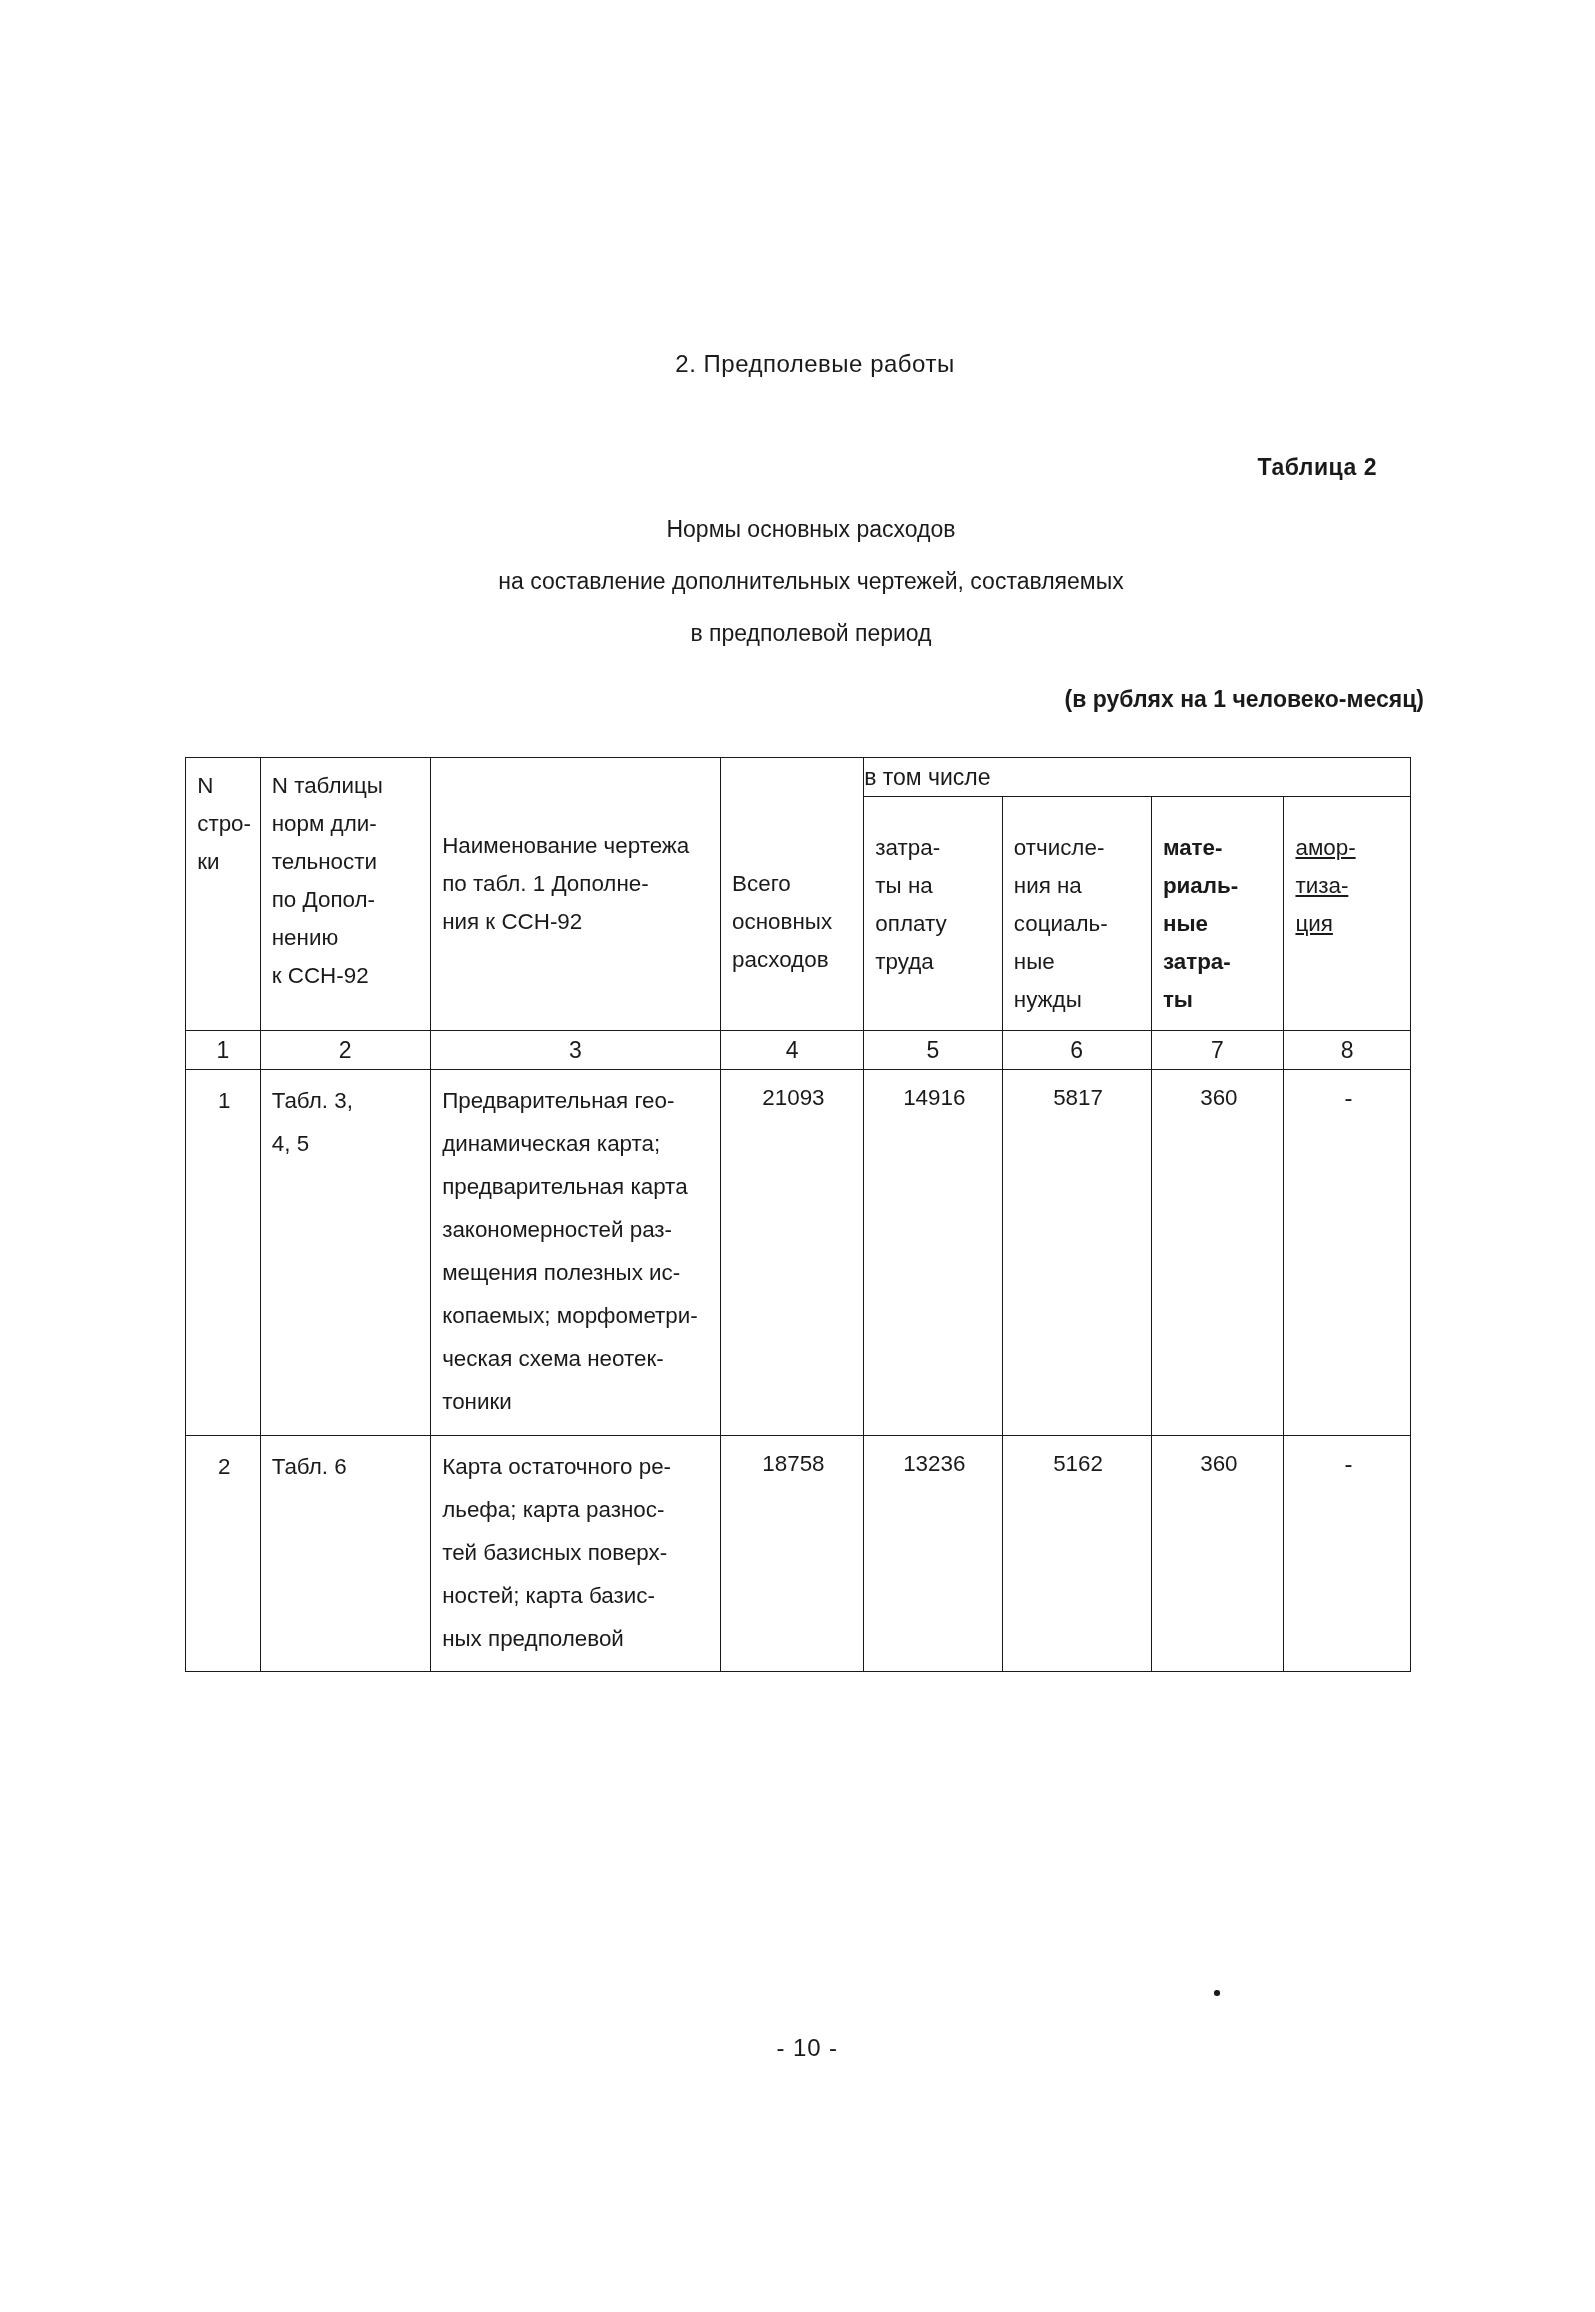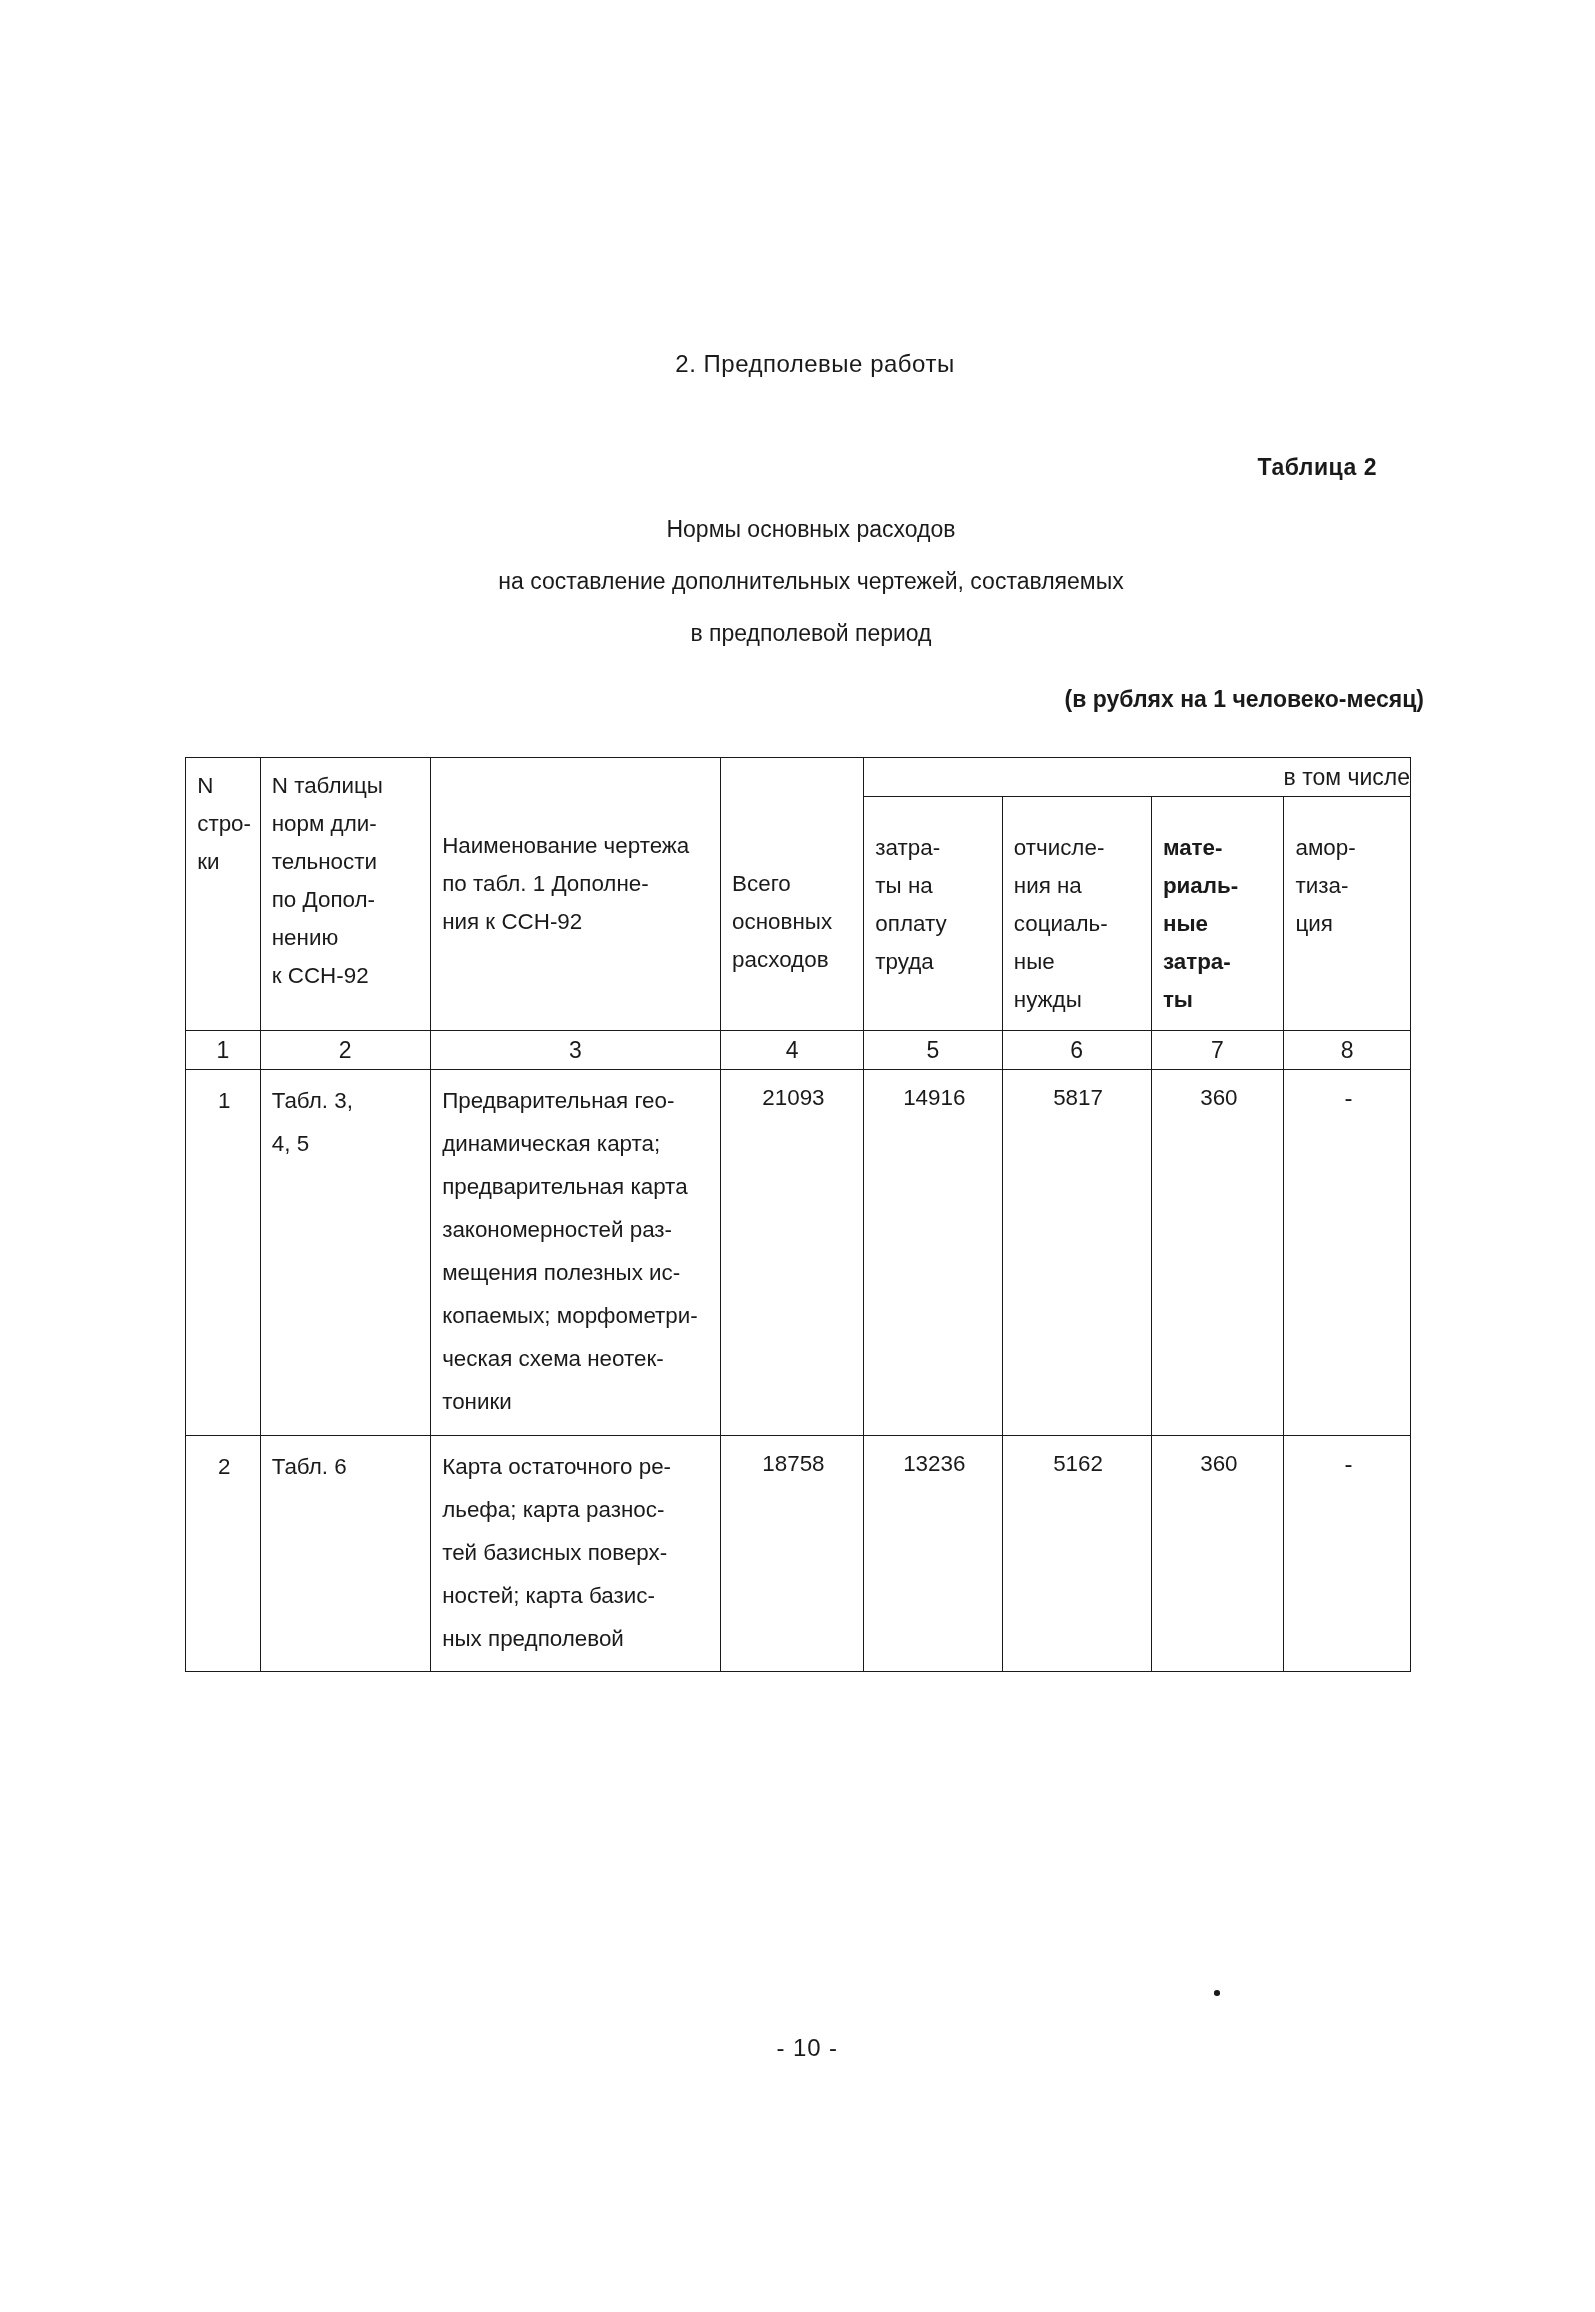--- a/index.html
+++ b/index.html
@@ -82,21 +82,21 @@
   }
   table.norms td, table.norms th {
     border: 1.9px solid #1a1a1a;
     vertical-align: top;
     padding: 0;
     font-weight: normal;
   }
   .cellpad { padding: 9.3px 8.4px 11.2px 11.2px; }
   .ctr { text-align: center; }
   .group-head {
-    text-align: right;
+    text-align: left;
     font-size: 23px;
     padding: 17px 0 15px 0;
   }
   .hdr-cell { font-size: 22.4px; }
   .numrow td {
     text-align: center;
     font-size: 23px;
     padding: 13px 0 13px 0;
   }
   .body-cell { font-size: 22.4px; line-height: 43px; }
@@ -219,21 +219,21 @@
           <td class="hdr-cell">
             <div class="cellpad" style="padding-top:32px;font-weight:bold;">
               <div>мате-</div>
               <div>риаль-</div>
               <div>ные</div>
               <div>затра-</div>
               <div>ты</div>
             </div>
           </td>
           <td class="hdr-cell">
-            <div class="cellpad" style="padding-top:32px;">
+            <div class="cellpad" style="padding-top:32px;text-decoration:underline;">
               <div>амор-</div>
               <div>тиза-</div>
               <div>ция</div>
             </div>
           </td>
         </tr>
 
         <tr class="numrow">
           <td>1</td>
           <td>2</td>

